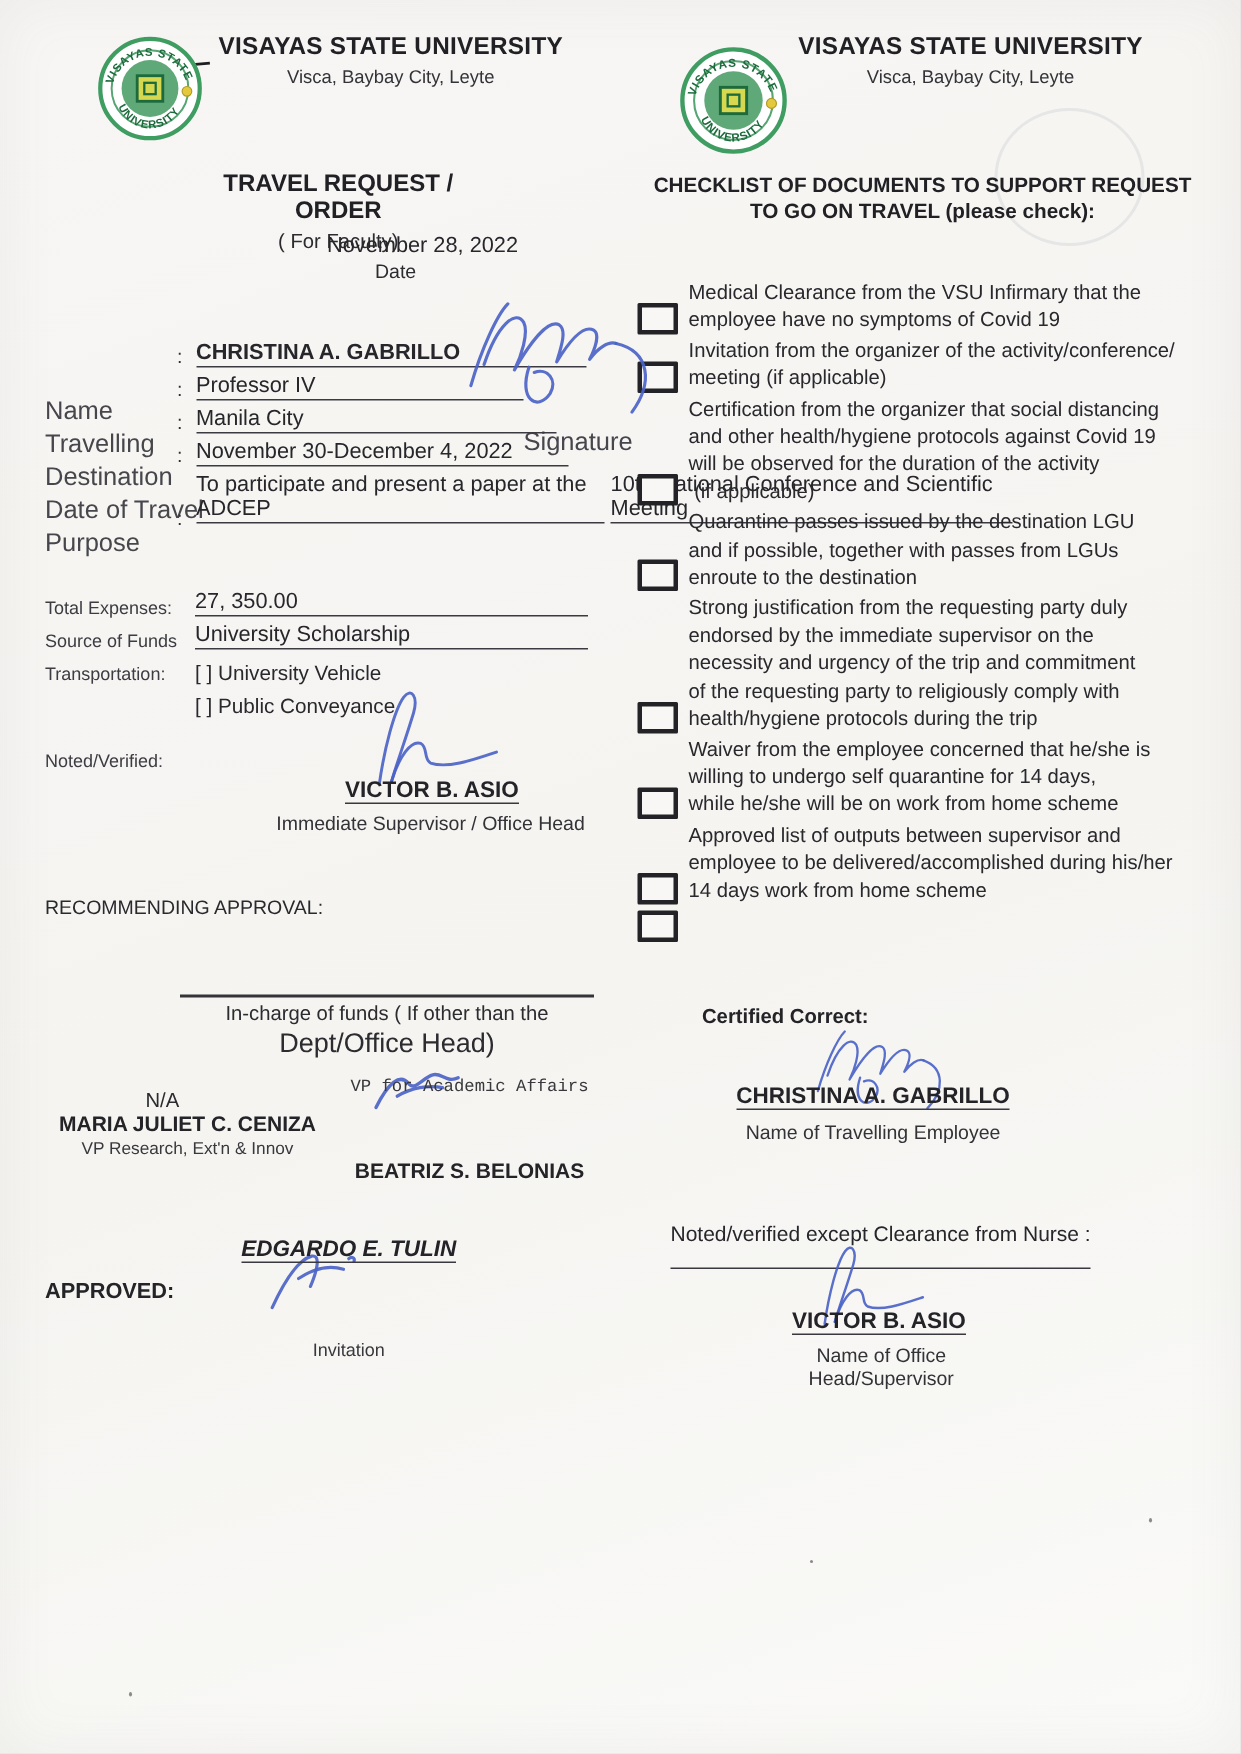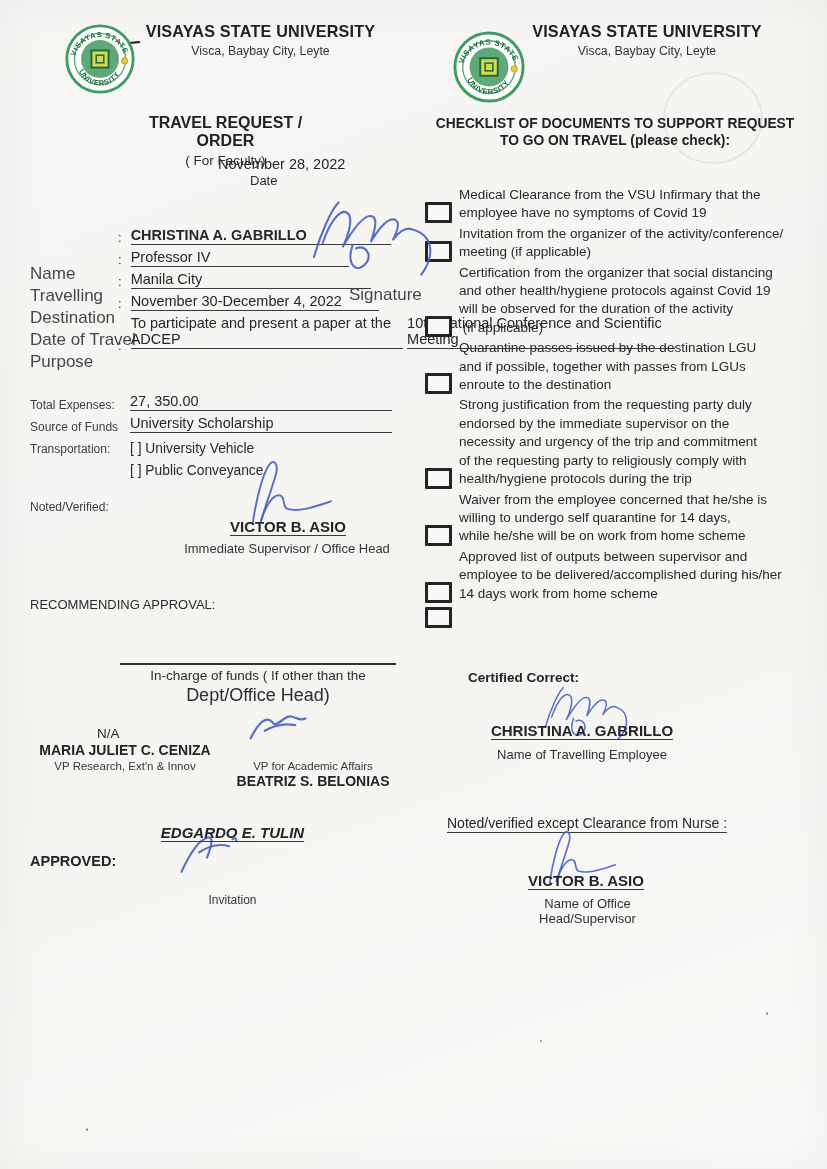--- a/index.html
+++ b/index.html
@@ -158,21 +158,21 @@
     <path d="M5,30 C14,12 22,6 28,13 C32,19 38,9 45,7 C51,5 55,13 63,9"></path>
     <path d="M20,22 C30,16 42,14 52,16"></path>
   </svg>
   <div class="abs ctr" style="left:25px;top:741px;width:200px;">
     <span class="name-sign" style="font-size:14px;text-align:center;">MARIA JULIET C. CENIZA</span>
   </div>
   <div class="abs ctr" style="left:25px;top:760px;width:200px;font-size:11.5px;color:#38383d;">VP Research, Ext'n &amp; Innov</div>
   <div class="abs ctr" style="left:228px;top:741px;width:170px;margin-top:31px;">
     <span class="name-sign" style="font-size:14px;">BEATRIZ S. BELONIAS</span>
   </div>
-  <div class="abs ctr" style="left:228px;top:760px;width:170px;font-size:11.5px;color:#38383d;">VP for Academic Affairs</div>
+  <div class="abs ctr" style="left:228px;top:718px;width:170px;font-size:11.5px;color:#38383d;font-family:Liberation Mono, monospace;">VP for Academic Affairs</div>
 
   <div class="abs bold" style="left:30px;top:853px;font-size:14.5px;color:#232328;">APPROVED:</div>
   <svg class="abs sig" style="left:168px;top:833px;" width="85" height="44" viewBox="0 0 90 50">
     <path d="M12,44 C24,18 34,7 42,5 C49,4 46,16 41,28"></path>
     <path d="M32,22 C44,14 56,12 66,15"></path>
     <path d="M70,7 C72,5 75,6 74,9"></path>
   </svg>
   <div class="abs ctr" style="left:150px;top:824px;width:165px;font-style:italic;">
     <span class="name-sign uline-name">EDGARDO E. TULIN</span>
   </div>
@@ -233,21 +233,21 @@
     <path d="M24,58 C34,28 48,16 54,26 C58,34 52,52 47,62 C62,36 74,24 81,28 C87,32 82,46 79,56 C90,38 100,28 107,32 C112,35 108,46 104,54 C110,46 118,40 124,42"></path>
     <path d="M58,60 C50,84 64,94 74,80 C80,70 72,60 62,64"></path>
     <path d="M124,42 C146,50 146,74 128,92"></path>
   </svg>
   <div class="abs ctr" style="left:478px;top:722px;width:208px;">
     <span class="name-sign uline-name">CHRISTINA A. GABRILLO</span>
   </div>
   <div class="abs ctr cap" style="left:478px;top:747px;width:208px;">Name of Travelling Employee</div>
 
   <div class="abs" style="left:447px;top:814px;">
-    <span style="font-size:14px;color:#26262b;border-bottom:1.8px solid #38383e;padding-bottom:1px;">Noted/verified except Clearance from Nurse :</span>
+    <span style="font-size:14px;color:#26262b;border-bottom:1.8px solid #38383e;padding-bottom:15px;">Noted/verified except Clearance from Nurse :</span>
   </div>
   <svg class="abs sig" style="left:505px;top:828px;" width="140" height="58" viewBox="0 0 150 85">
     <path d="M38,80 C42,52 50,20 58,9 C64,1 70,8 66,22 C60,42 52,64 48,78"></path>
     <path d="M48,78 C54,58 64,44 72,47 C78,50 74,60 80,63 C94,68 116,60 134,54"></path>
   </svg>
   <div class="abs ctr" style="left:520px;top:872px;width:132px;">
     <span class="name-sign uline-name">VICTOR B. ASIO</span>
   </div>
   <div class="abs ctr cap" style="left:495px;top:896px;width:185px;">Name of Office Head/Supervisor</div>
 

